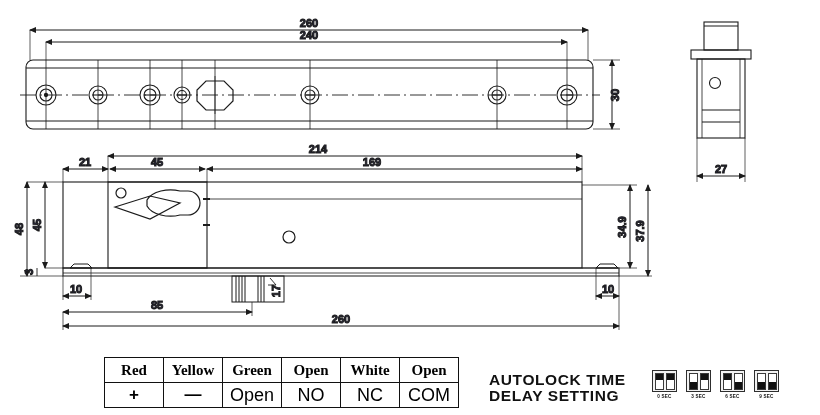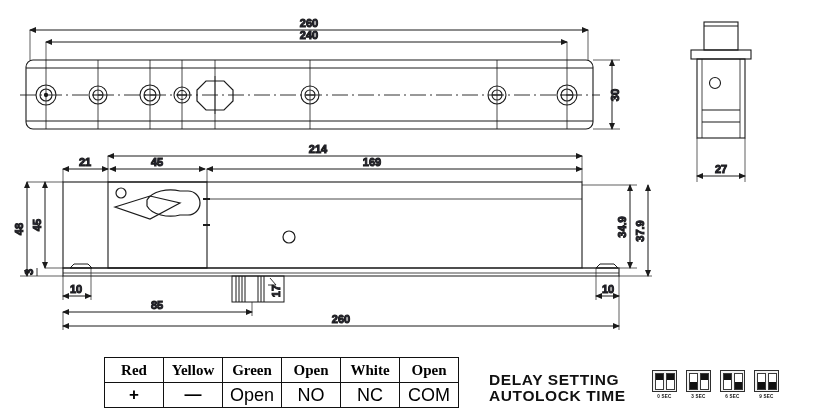--- a/index.html
+++ b/index.html
@@ -293,22 +293,22 @@
     <td class="sym">—</td>
     <td>Open</td>
     <td>NO</td>
     <td>NC</td>
     <td>COM</td>
   </tr>
 </tbody>
     </table>
 
 <div class="autolock">
+  <div>AUTOLOCK TIME</div>
   <div>DELAY SETTING</div>
-  <div>AUTOLOCK TIME</div>
 </div>
 
 <div class="dips">
   <div class="dipwrap">
     <div class="dip">
       <span class="lev up"></span>
       <span class="lev up"></span>
     </div>
     <div class="diplbl">0 SEC</div>
   </div>

